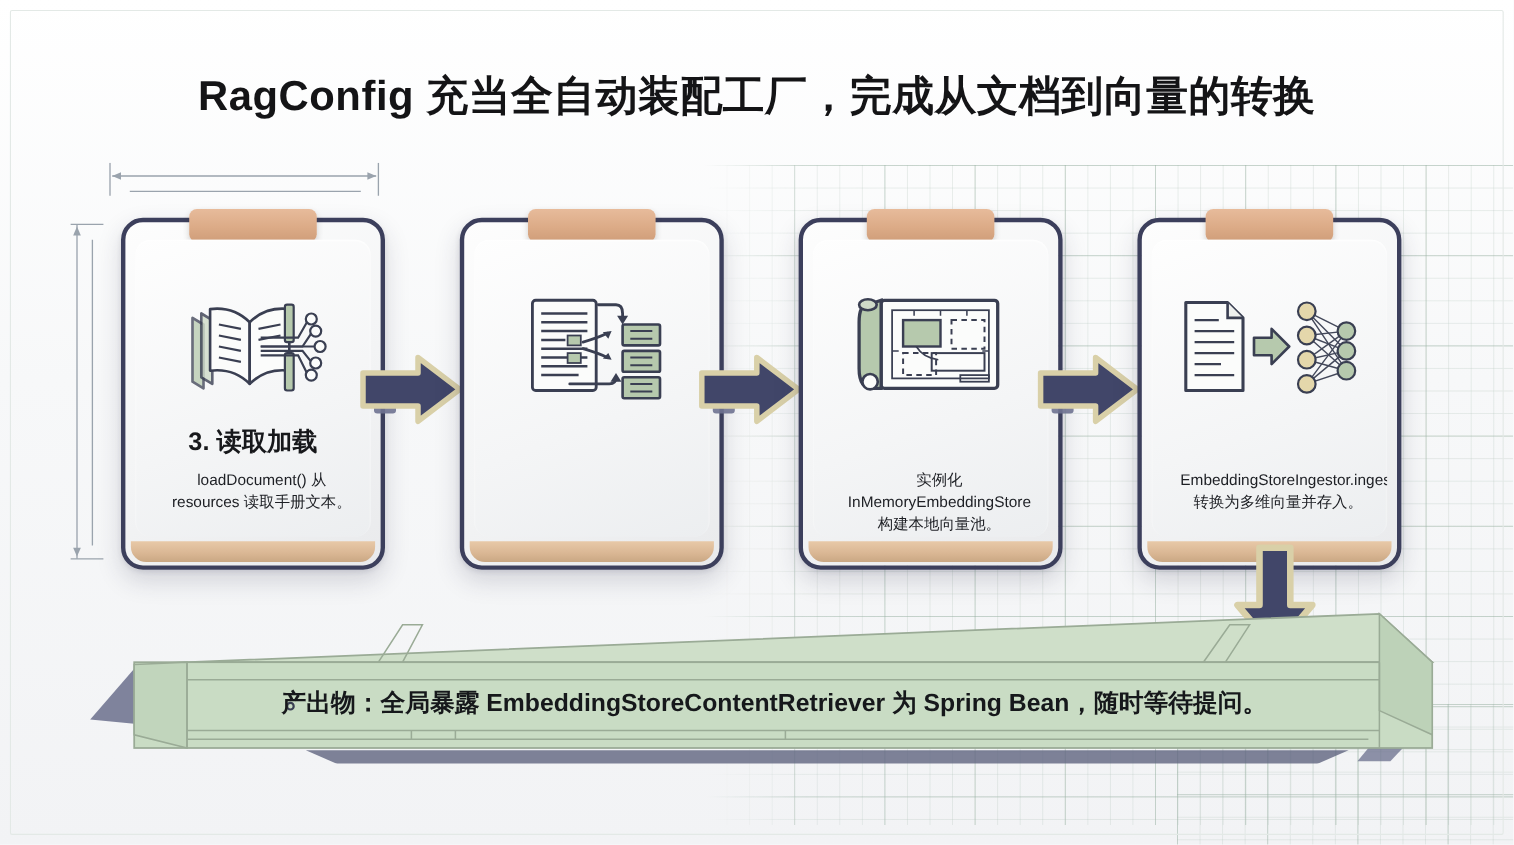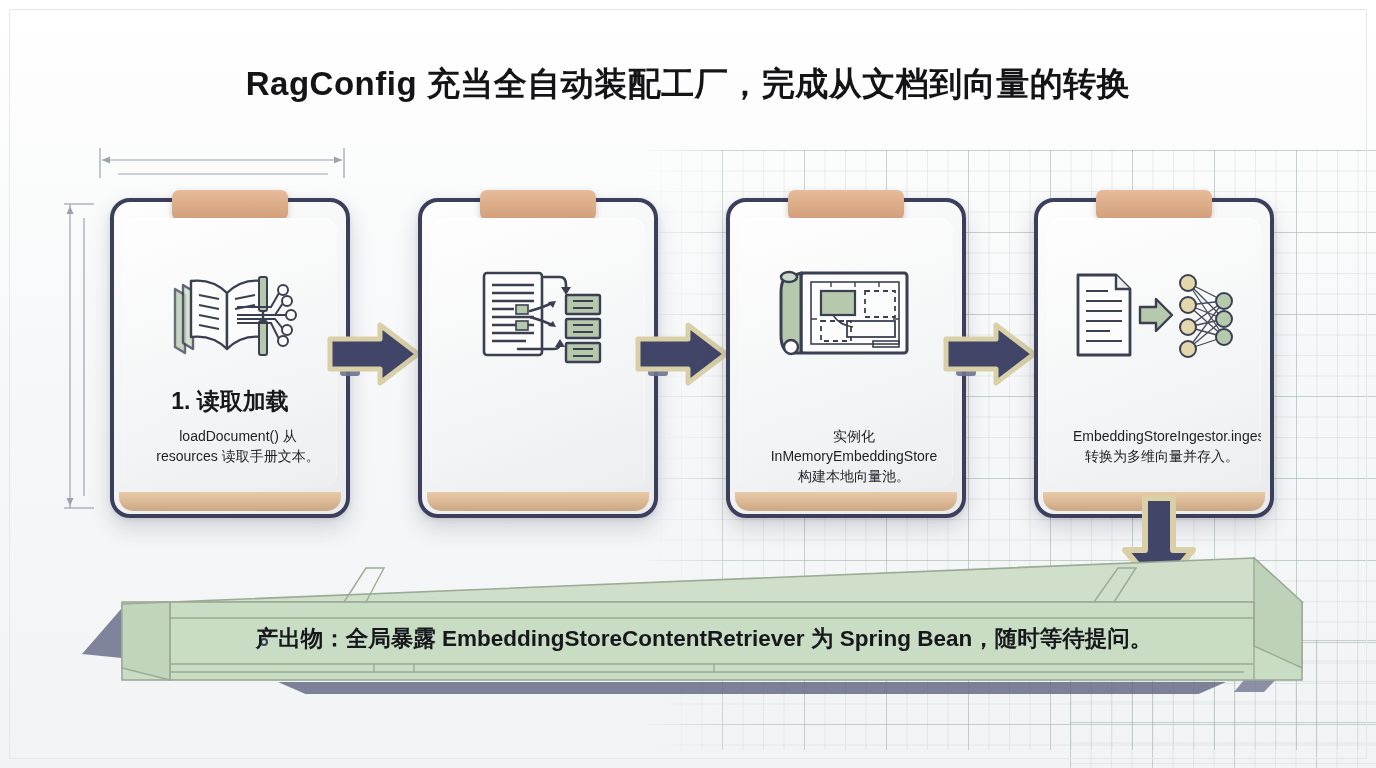--- a/index.html
+++ b/index.html
@@ -38,21 +38,21 @@
       linear-gradient(to right, rgba(150,175,160,.40) 1px, transparent 1px),
       linear-gradient(to bottom, rgba(150,175,160,.40) 1px, transparent 1px),
       linear-gradient(to right, rgba(170,190,178,.24) 1px, transparent 1px),
       linear-gradient(to bottom, rgba(170,190,178,.24) 1px, transparent 1px);
     background-size:82px 82px,82px 82px,20.5px 20.5px,20.5px 20.5px;
   }
 
   
   .title{
     position:absolute;left:0;top:62px;width:1376px;text-align:center;
-    font-size:33px;font-weight:700;letter-spacing:.5px;color:#141416;
+    font-size:38px;font-weight:700;letter-spacing:.5px;color:#141416;
     white-space:nowrap;
   }
 
   
   .dim{position:absolute;pointer-events:none;}
   .dim-top{left:96px;top:148px;width:252px;height:36px;}
   .dim-left{left:64px;top:200px;width:36px;height:312px;}
 
   
   .card{
@@ -172,21 +172,21 @@
           </g>
           <g fill="#fbfcfb" stroke="#3a3f52" stroke-width="2">
             <circle cx="124" cy="27" r="5"></circle>
             <circle cx="128" cy="38" r="5"></circle>
             <circle cx="132" cy="52" r="5"></circle>
             <circle cx="128" cy="67" r="5"></circle>
             <circle cx="124" cy="78" r="5"></circle>
           </g>
         </svg>
       </div>
-      <div class="ct">1. 读取加载</div>
+      <div class="ct">3. 读取加载</div>
       <div class="cd">loadDocument() 从 resources 读取手册文本。</div>
     </div>
     <div class="bottom-band"></div>
     <div class="nub"></div>
   </div>
 
   <svg class="arrow-h" style="left:326px;top:319px;" viewBox="0 0 96 70">
     <path d="M4 20 L54 20 L54 6 L92 35 L54 64 L54 50 L4 50 Z" fill="#414669" stroke="#d9d0a8" stroke-width="5" stroke-linejoin="round"></path>
   </svg>
 

